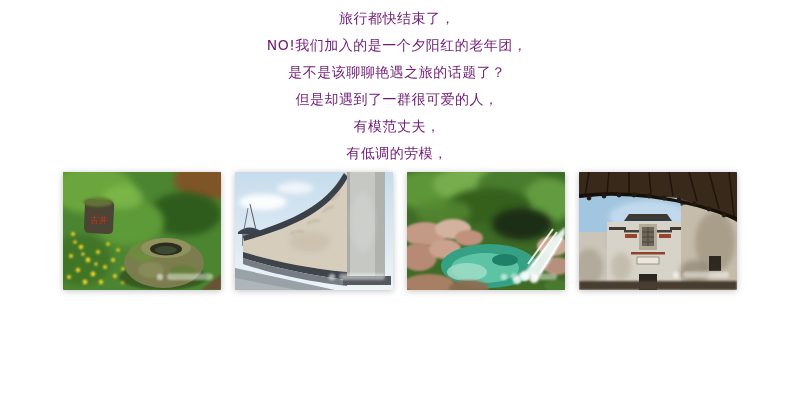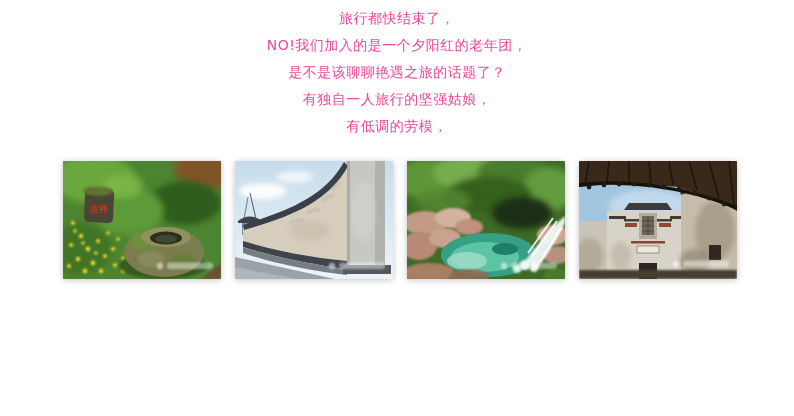--- a/index.html
+++ b/index.html
@@ -3,37 +3,38 @@
 <meta charset="utf-8">
 <style>
   html,body{margin:0;padding:0;}
   body{
     width:794px;height:416px;background:#ffffff;overflow:hidden;
     font-family:"DejaVu Sans",sans-serif;
   }
   .article{padding-top:5px;}
   .article p{
     margin:0;line-height:27px;font-size:14px;text-align:center;
-    color:#ec4899;letter-spacing:.5px;font-weight:400;
+    color:#701a75;letter-spacing:.5px;font-weight:400;
   }
-  .gallery{margin-top:21px;padding-left:63px;display:flex;gap:14px;font-weight:bold;}
+  .gallery{margin-top:5px;padding-left:63px;display:flex;gap:14px;}
   .photo{
     width:158px;height:118px;flex:0 0 auto;border-radius:1px;
     box-shadow:0 1px 6px rgba(120,120,120,.45);background:#e8e8e8;
   }
   .photo svg{display:block;border-radius:1px;}
 </style>
 </head>
 <body>
 
 <div class="article">
   <p>旅行都快结束了，</p>
   <p>NO!我们加入的是一个夕阳红的老年团，</p>
   <p>是不是该聊聊艳遇之旅的话题了？</p>
-  <p>有独自一人旅行的坚强姑娘，</p>
+  <p>但是却遇到了一群很可爱的人，</p>
+  <p>有模范丈夫，</p>
   <p>有低调的劳模，</p>
 </div>
 
 <div class="gallery">
 
   <div class="photo">
     <svg viewBox="0 0 158 118" width="158" height="118" preserveAspectRatio="none">
       <defs>
           <filter id="p1b" x="-40%" y="-40%" width="180%" height="180%">
             <feGaussianBlur stdDeviation="3"></feGaussianBlur>

